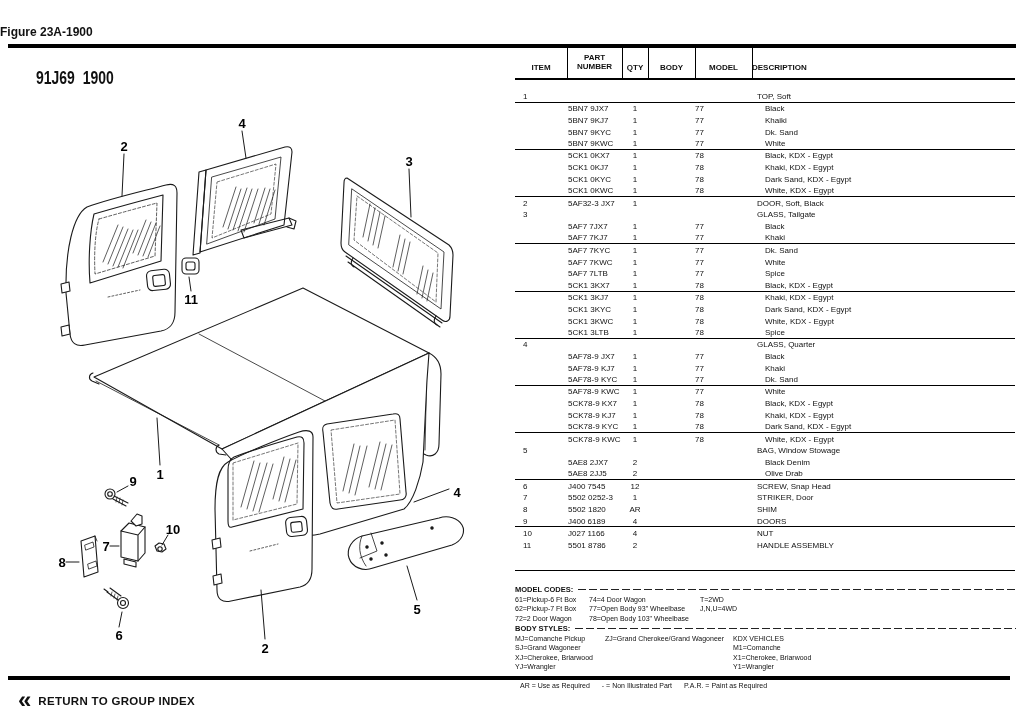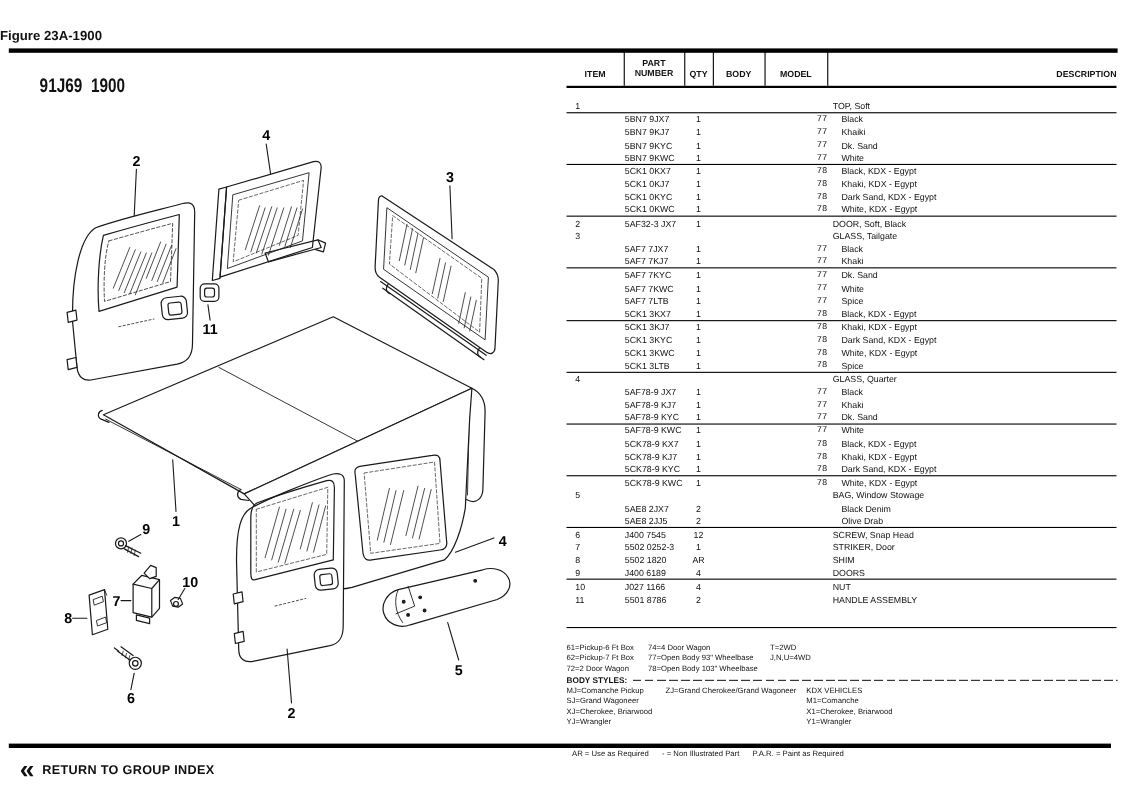--- a/index.html
+++ b/index.html
@@ -19,31 +19,31 @@
   
   .thead{position:absolute;left:515px;top:47px;width:500px;height:31px;
          font-size:8px;font-weight:bold;}
   .vline{position:absolute;top:0;height:31px;width:1px;background:#000;}
   .th{position:absolute;text-align:center;line-height:9px;}
   .th-item{left:0;width:52px;top:16px;text-align:center;}
   .th-part{left:52px;width:55px;top:6px;}
   .th-qty{left:107px;width:26px;top:16px;}
   .th-body{left:133px;width:47px;top:16px;}
   .th-model{left:180px;width:57px;top:16px;}
-  .th-desc{left:237px;width:263px;top:16px;text-align:right;box-sizing:border-box;}
+  .th-desc{left:237px;width:263px;top:16px;text-align:left;box-sizing:border-box;}
   .thead-underline{position:absolute;left:515px;top:78px;width:500px;height:2px;background:#000;}
   
   .rows{position:absolute;left:515px;top:91px;width:500px;font-size:8px;}
   .row{display:flex;height:11.8px;align-items:center;box-sizing:border-box;}
   .row.rule{border-bottom:1.2px solid #000;}
   .c-item{width:52px;padding-left:8px;box-sizing:border-box;}
   .c-part{width:55px;padding-left:1px;box-sizing:border-box;}
   .c-qty{width:26px;text-align:center;}
   .c-body{width:47px;}
-  .c-model{width:57px;text-align:right;font-family:Liberation Mono, monospace;}
+  .c-model{width:57px;text-align:left;}
   .c-desc{flex:1;padding-left:5px;}
   .c-desc.ind{padding-left:13px;}
   .tbl-bottom{position:absolute;left:515px;top:570px;width:500px;height:1px;background:#000;}
   
   .codes{position:absolute;left:515px;top:585px;width:501px;font-size:7px;line-height:9.3px;}
   .codes-head{display:flex;align-items:center;font-weight:bold;font-size:7.5px;height:9px;margin-bottom:1px;}
   .dashfill{flex:1;height:1px;margin-left:5px;
             background:repeating-linear-gradient(90deg,#222 0 8px,transparent 8px 11px);}
   .codes-cols{position:relative;}
   .mc-grid{height:29px;}
@@ -527,20 +527,24 @@
         <div class="c-part">5501 8786</div>
         <div class="c-qty">2</div>
         <div class="c-body"></div>
         <div class="c-model"></div>
         <div class="c-desc">HANDLE ASSEMBLY</div>
       </div>
     </div>
   <div class="tbl-bottom"></div>
 
   <div class="codes">
+    <div class="codes-head">
+      <span>MODEL CODES:</span>
+      <span class="dashfill"></span>
+    </div>
     <div class="codes-cols mc-grid">
       <div class="col mc1" id="mc1">
           <div>61=Pickup-6 Ft Box</div>
           <div>62=Pickup-7 Ft Box</div>
           <div>72=2 Door Wagon</div>
         </div>
       <div class="col mc2" id="mc2">
           <div>74=4 Door Wagon</div>
           <div>77=Open Body 93" Wheelbase</div>
           <div>78=Open Body 103" Wheelbase</div>

